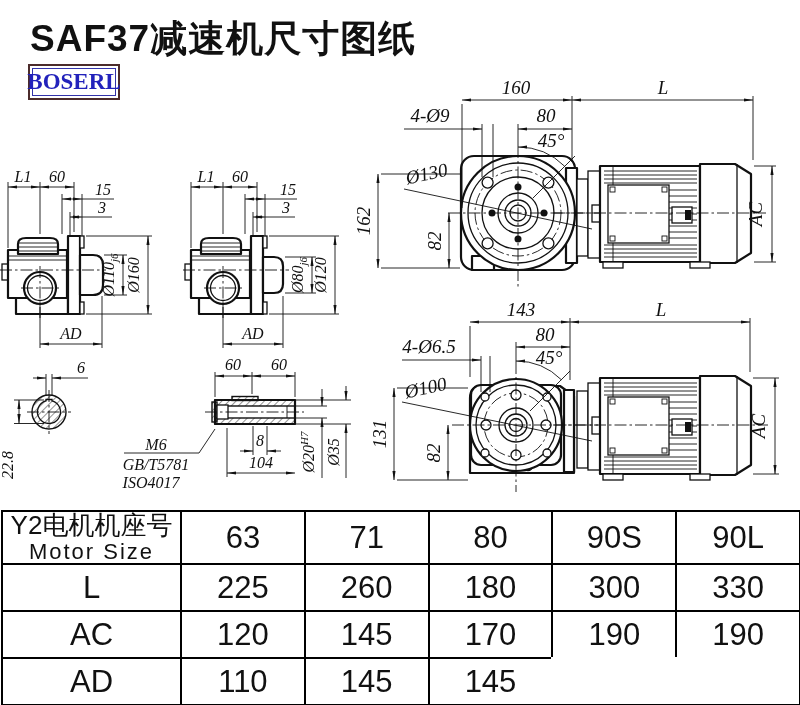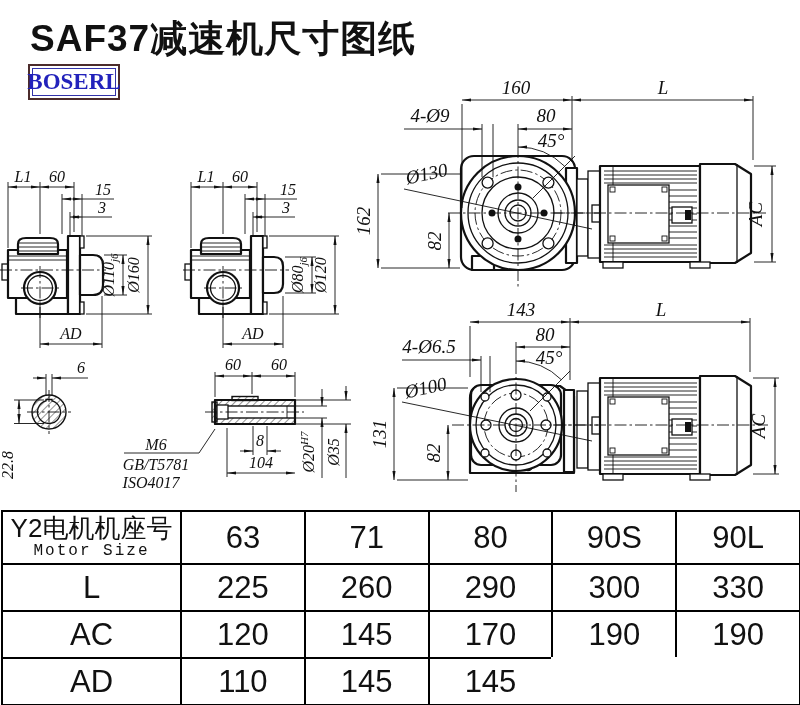--- a/index.html
+++ b/index.html
@@ -30,21 +30,21 @@
              border:2px solid #000;display:grid;
              grid-template-columns:177px 1fr 1fr 1fr 1fr 1fr;
              grid-template-rows:51px 47px 47px 1fr;background:#fff;}
   #dim-table .cell{border-left:2px solid #000;border-top:2px solid #000;
                    display:flex;align-items:center;justify-content:center;
                    font-size:31px;font-family:"Liberation Sans","DejaVu Sans",sans-serif;}
   #dim-table .cell.first{border-left:none;}
   #dim-table .cell.toprow{border-top:none;}
   #dim-table .hd{flex-direction:column;justify-content:center;line-height:1.05;}
   #dim-table .hd .cn{font-size:26px;}
-  #dim-table .hd .en{font-size:16px;font-family:Liberation Mono, monospace;letter-spacing:2px;}
+  #dim-table .hd .en{font-size:22px;font-family:Liberation Sans, sans-serif;letter-spacing:2px;}
 </style>
 </head>
 <body>
 
 <div id="page">
 
   <div id="title">SAF37减速机尺寸图纸</div>
 
   <div id="logo">
     <div class="inner">
@@ -432,21 +432,21 @@
     </div>
     <div class="cell toprow">63</div>
     <div class="cell toprow">71</div>
     <div class="cell toprow">80</div>
     <div class="cell toprow">90S</div>
     <div class="cell toprow">90L</div>
 
     <div class="cell first">L</div>
     <div class="cell">225</div>
     <div class="cell">260</div>
-    <div class="cell">290</div>
+    <div class="cell">180</div>
     <div class="cell">300</div>
     <div class="cell">330</div>
 
     <div class="cell first">AC</div>
     <div class="cell">120</div>
     <div class="cell">145</div>
     <div class="cell">170</div>
     <div class="cell">190</div>
     <div class="cell">190</div>
 

